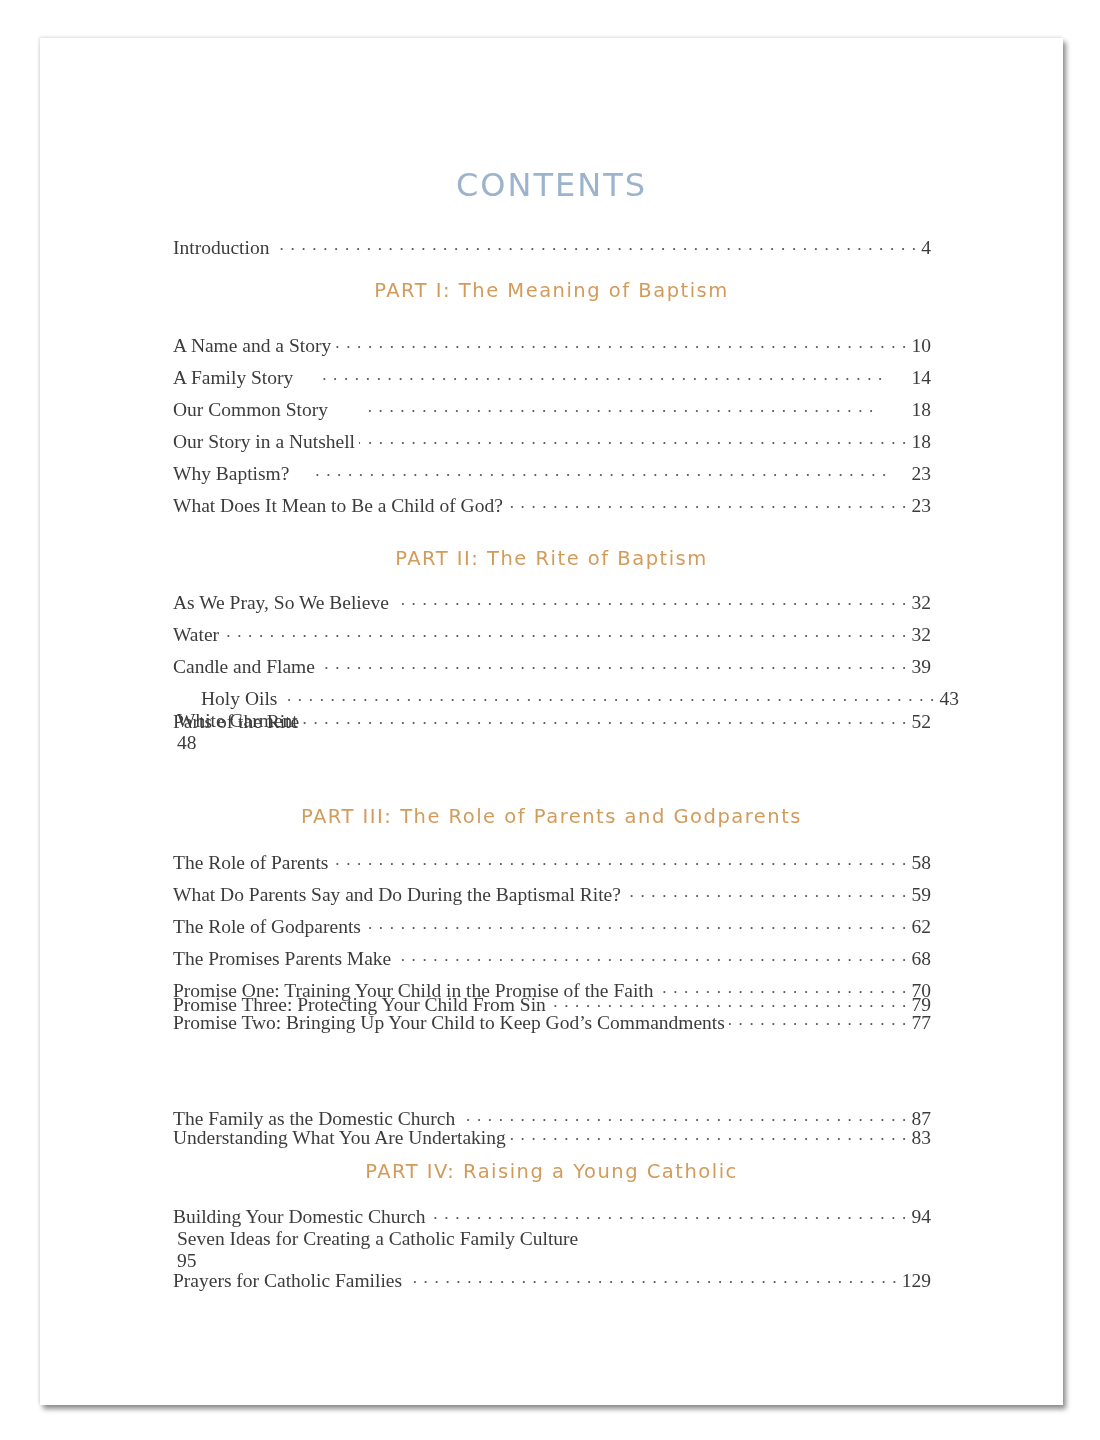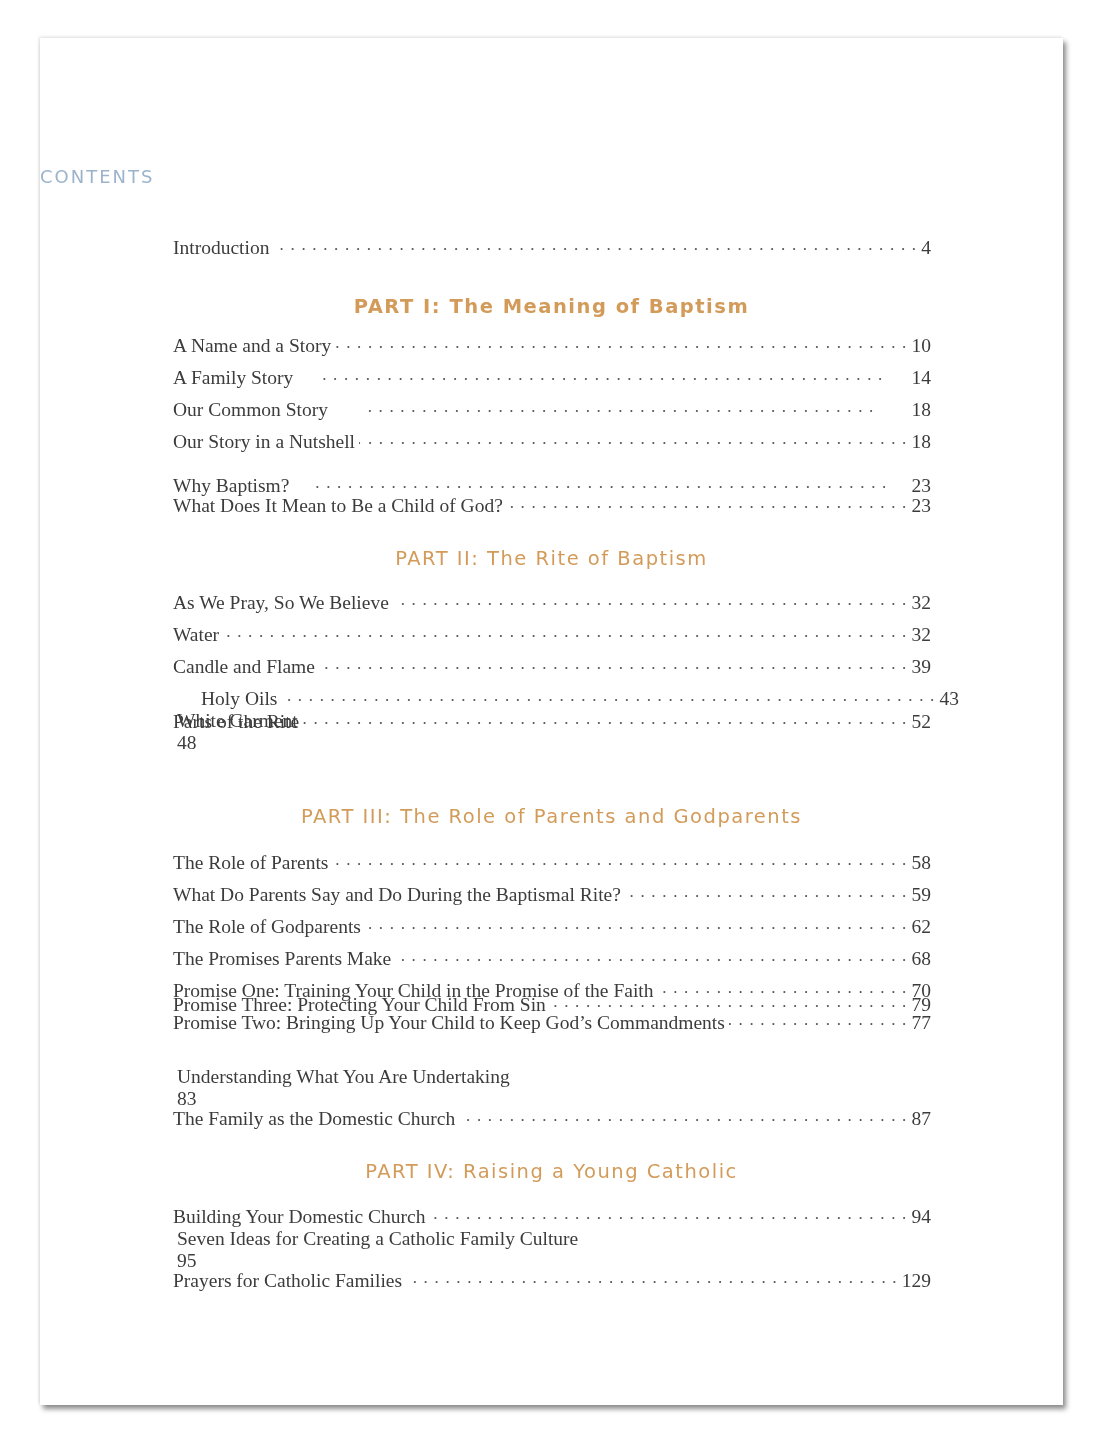--- a/index.html
+++ b/index.html
@@ -20,22 +20,23 @@
       width: 1023px;
       height: 1367px;
       background: #ffffff;
       box-shadow: 3px 4px 5px rgba(0,0,0,0.45), -1px -1px 3px rgba(0,0,0,0.12);
     }
     .contents-title {
       position: absolute;
       left: 0;
       width: 100%;
       top: 128px;
+      text-align: center;
       font-family: "DejaVu Sans", sans-serif;
-      font-size: 18px;
+      font-size: 32px;
       letter-spacing: 2px;
       color: #9cb3cc;
       font-weight: normal;
     }
     .entry {
       position: absolute;
       left: 133px;
       width: 758px;
       height: 30px;
       display: flex;
@@ -86,21 +87,21 @@
 <div class="page">
 
   <div class="contents-title">CONTENTS</div>
 
   <div class="entry" style="top:196px;">
     <span class="label">Introduction</span>
     <span class="leader"></span>
     <span class="page-num">4</span>
   </div>
 
-  <div class="part-heading" style="top:257px;font-weight:bold;">PART I: The Meaning of Baptism</div>
+  <div class="part-heading" style="top:241px;">PART I: The Meaning of Baptism</div>
 
   <div class="entry" style="top:294px;">
     <span class="label">A Name and a Story</span>
     <span class="leader"></span>
     <span class="page-num">10</span>
   </div>
   <div class="entry" style="top:326px;gap:24px;">
     <span class="label">A Family Story</span>
     <span class="leader"></span>
     <span class="page-num">14</span>
@@ -108,21 +109,21 @@
   <div class="entry" style="top:358px;gap:33px;">
     <span class="label">Our Common Story</span>
     <span class="leader"></span>
     <span class="page-num">18</span>
   </div>
   <div class="entry" style="top:390px;">
     <span class="label">Our Story in a Nutshell</span>
     <span class="leader"></span>
     <span class="page-num">18</span>
   </div>
-  <div class="entry" style="top:434px;gap:20px;">
+  <div class="entry" style="top:422px;gap:20px;">
     <span class="label">Why Baptism?</span>
     <span class="leader"></span>
     <span class="page-num">23</span>
   </div>
   <div class="entry" style="top:454px;">
     <span class="label">What Does It Mean to Be a Child of God?</span>
     <span class="leader"></span>
     <span class="page-num">23</span>
   </div>
 
@@ -189,21 +190,21 @@
   <div class="entry" style="top:971px;">
     <span class="label">Promise Two: Bringing Up Your Child to Keep God’s Commandments</span>
     <span class="leader"></span>
     <span class="page-num">77</span>
   </div>
   <div class="entry" style="top:953px;">
     <span class="label">Promise Three: Protecting Your Child From Sin</span>
     <span class="leader"></span>
     <span class="page-num">79</span>
   </div>
-  <div class="entry" style="top:1035px;flex-direction:column;">
+  <div class="entry" style="top:1086px;">
     <span class="label">Understanding What You Are Undertaking</span>
     <span class="leader"></span>
     <span class="page-num">83</span>
   </div>
   <div class="entry" style="top:1067px;">
     <span class="label">The Family as the Domestic Church</span>
     <span class="leader"></span>
     <span class="page-num">87</span>
   </div>
 

